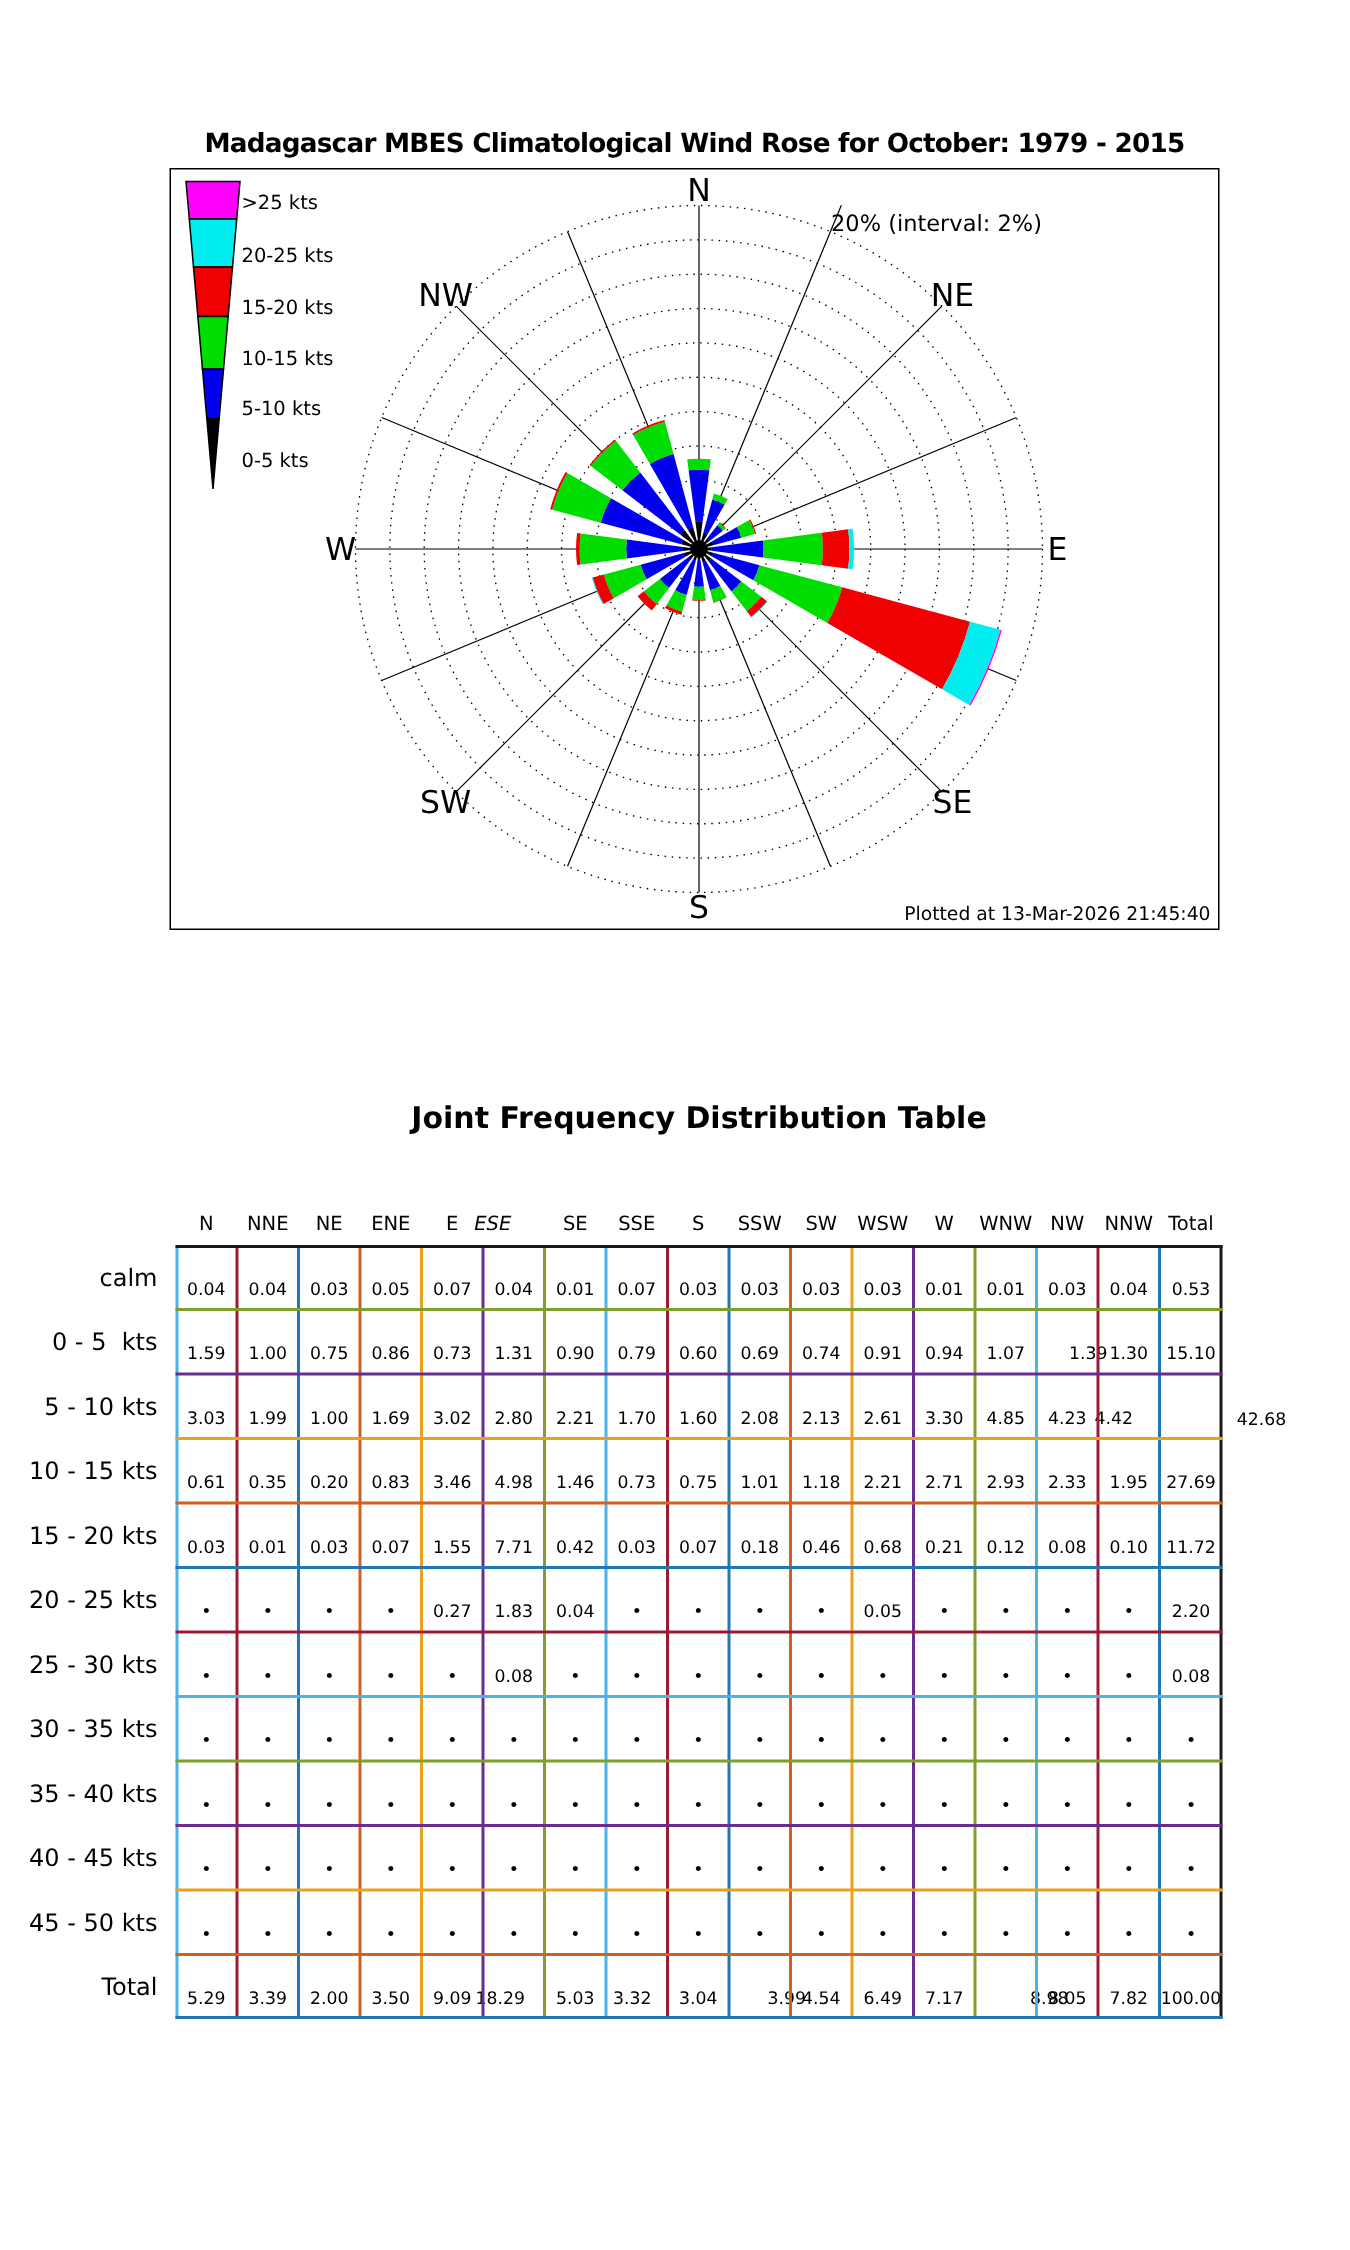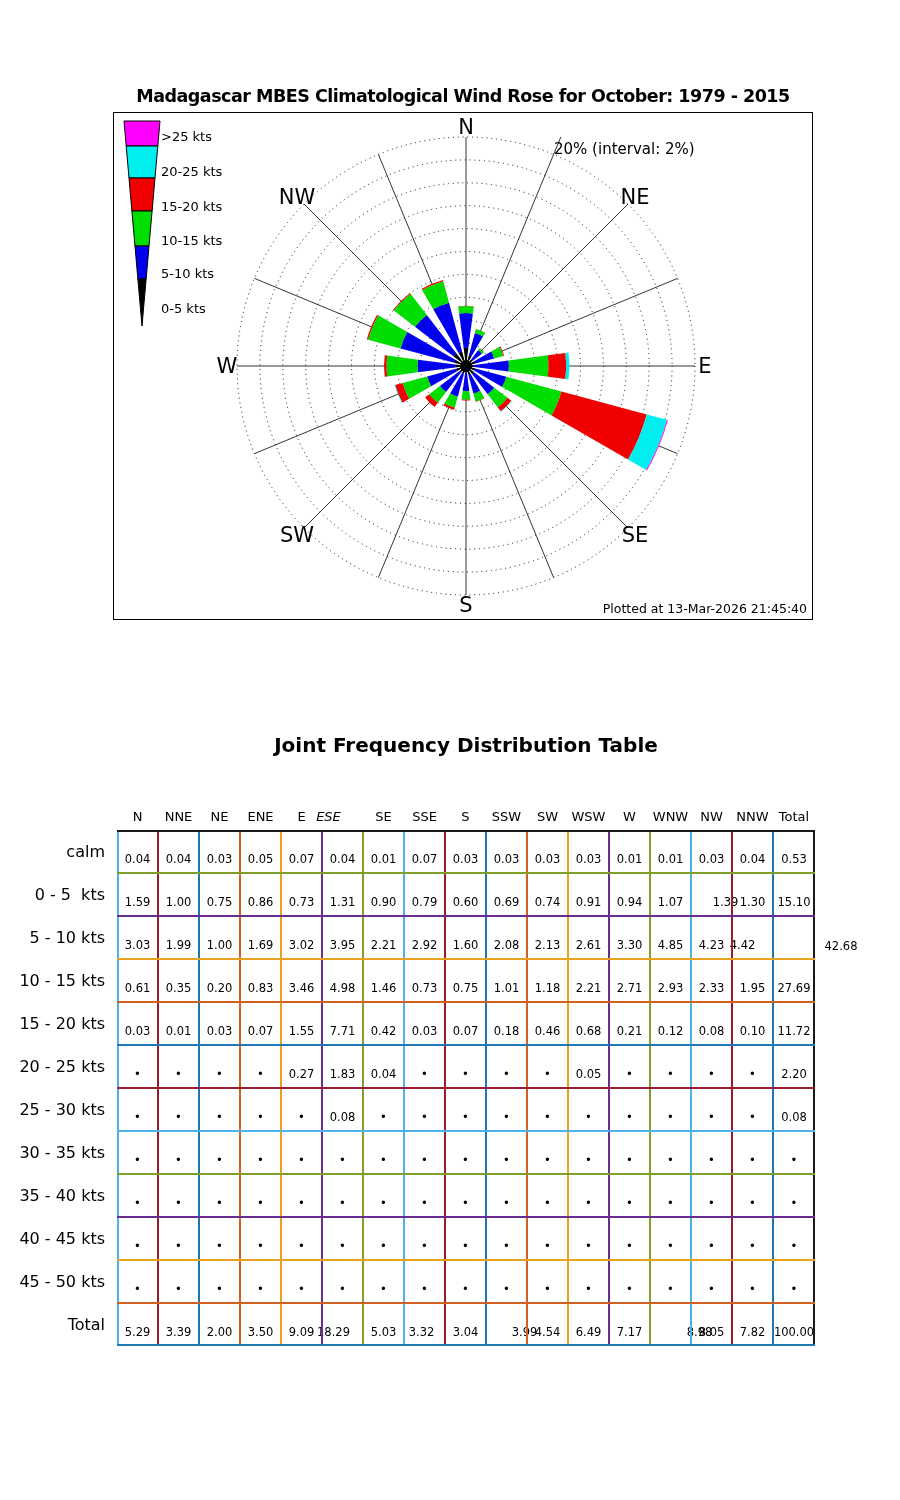--- a/index.html
+++ b/index.html
@@ -210,23 +210,23 @@
     <div class="cell" style="left:492px;top:43px;width:41px;height:43px;">0.94</div>
     <div class="cell" style="left:533px;top:43px;width:41px;height:43px;">1.07</div>
     <div class="cell" style="left:574px;top:43px;width:41px;height:43px;padding-left:28px;">1.39</div>
     <div class="cell" style="left:615px;top:43px;width:41px;height:43px;">1.30</div>
     <div class="cell" style="left:656px;top:43px;width:42px;height:43px;">15.10</div>
     <div class="cell" style="left:0px;top:86px;width:41px;height:43px;">3.03</div>
     <div class="cell" style="left:41px;top:86px;width:41px;height:43px;">1.99</div>
     <div class="cell" style="left:82px;top:86px;width:41px;height:43px;">1.00</div>
     <div class="cell" style="left:123px;top:86px;width:41px;height:43px;">1.69</div>
     <div class="cell" style="left:164px;top:86px;width:41px;height:43px;">3.02</div>
-    <div class="cell" style="left:205px;top:86px;width:41px;height:43px;">3.95</div>
+    <div class="cell" style="left:205px;top:86px;width:41px;height:43px;">2.80</div>
     <div class="cell" style="left:246px;top:86px;width:41px;height:43px;">2.21</div>
-    <div class="cell" style="left:287px;top:86px;width:41px;height:43px;">2.92</div>
+    <div class="cell" style="left:287px;top:86px;width:41px;height:43px;">1.70</div>
     <div class="cell" style="left:328px;top:86px;width:41px;height:43px;">1.60</div>
     <div class="cell" style="left:369px;top:86px;width:41px;height:43px;">2.08</div>
     <div class="cell" style="left:410px;top:86px;width:41px;height:43px;">2.13</div>
     <div class="cell" style="left:451px;top:86px;width:41px;height:43px;">2.61</div>
     <div class="cell" style="left:492px;top:86px;width:41px;height:43px;">3.30</div>
     <div class="cell" style="left:533px;top:86px;width:41px;height:43px;">4.85</div>
     <div class="cell" style="left:574px;top:86px;width:41px;height:43px;">4.23</div>
     <div class="cell" style="left:615px;top:86px;width:21px;height:43px;">4.42</div>
     <div class="cell" style="left:656px;top:86px;width:42px;height:44px;margin-left:47px;">42.68</div>
     <div class="cell" style="left:0px;top:129px;width:41px;height:43px;">0.61</div>

